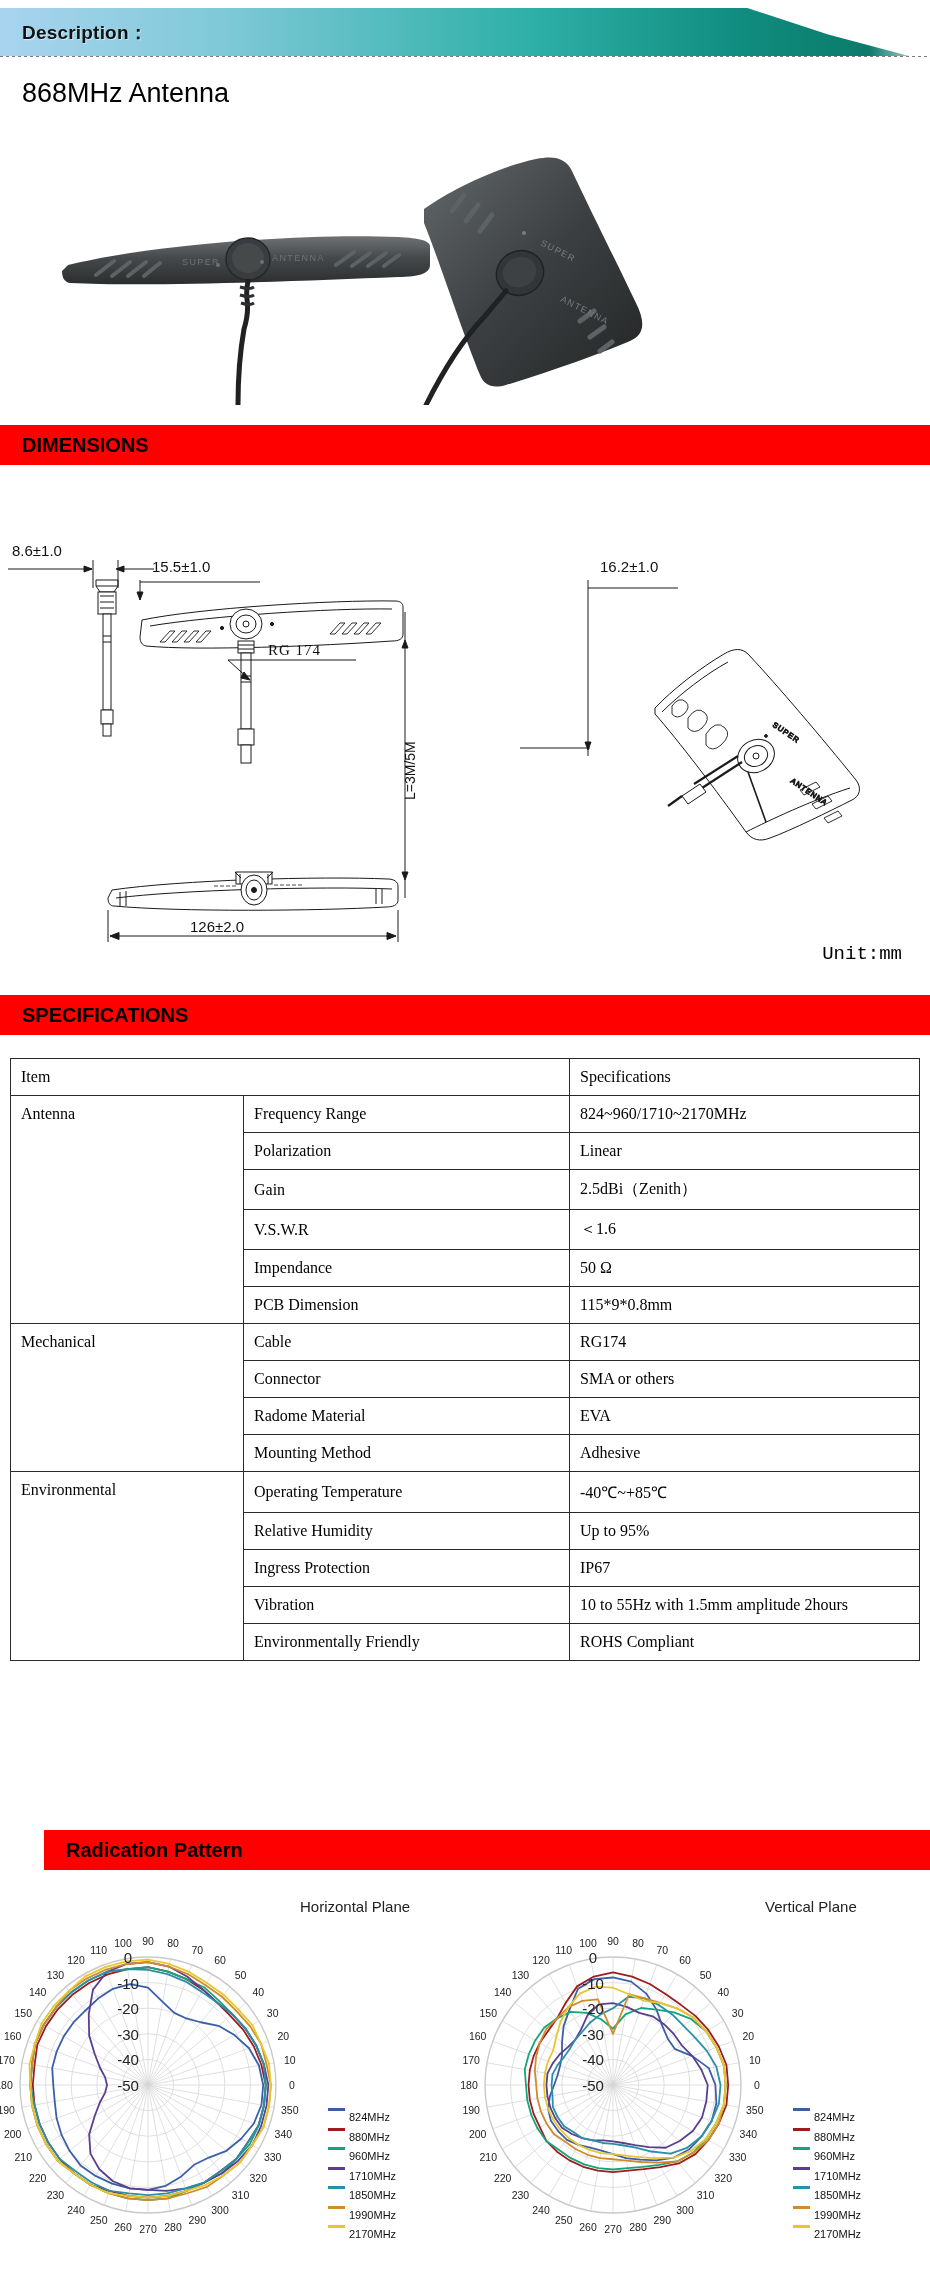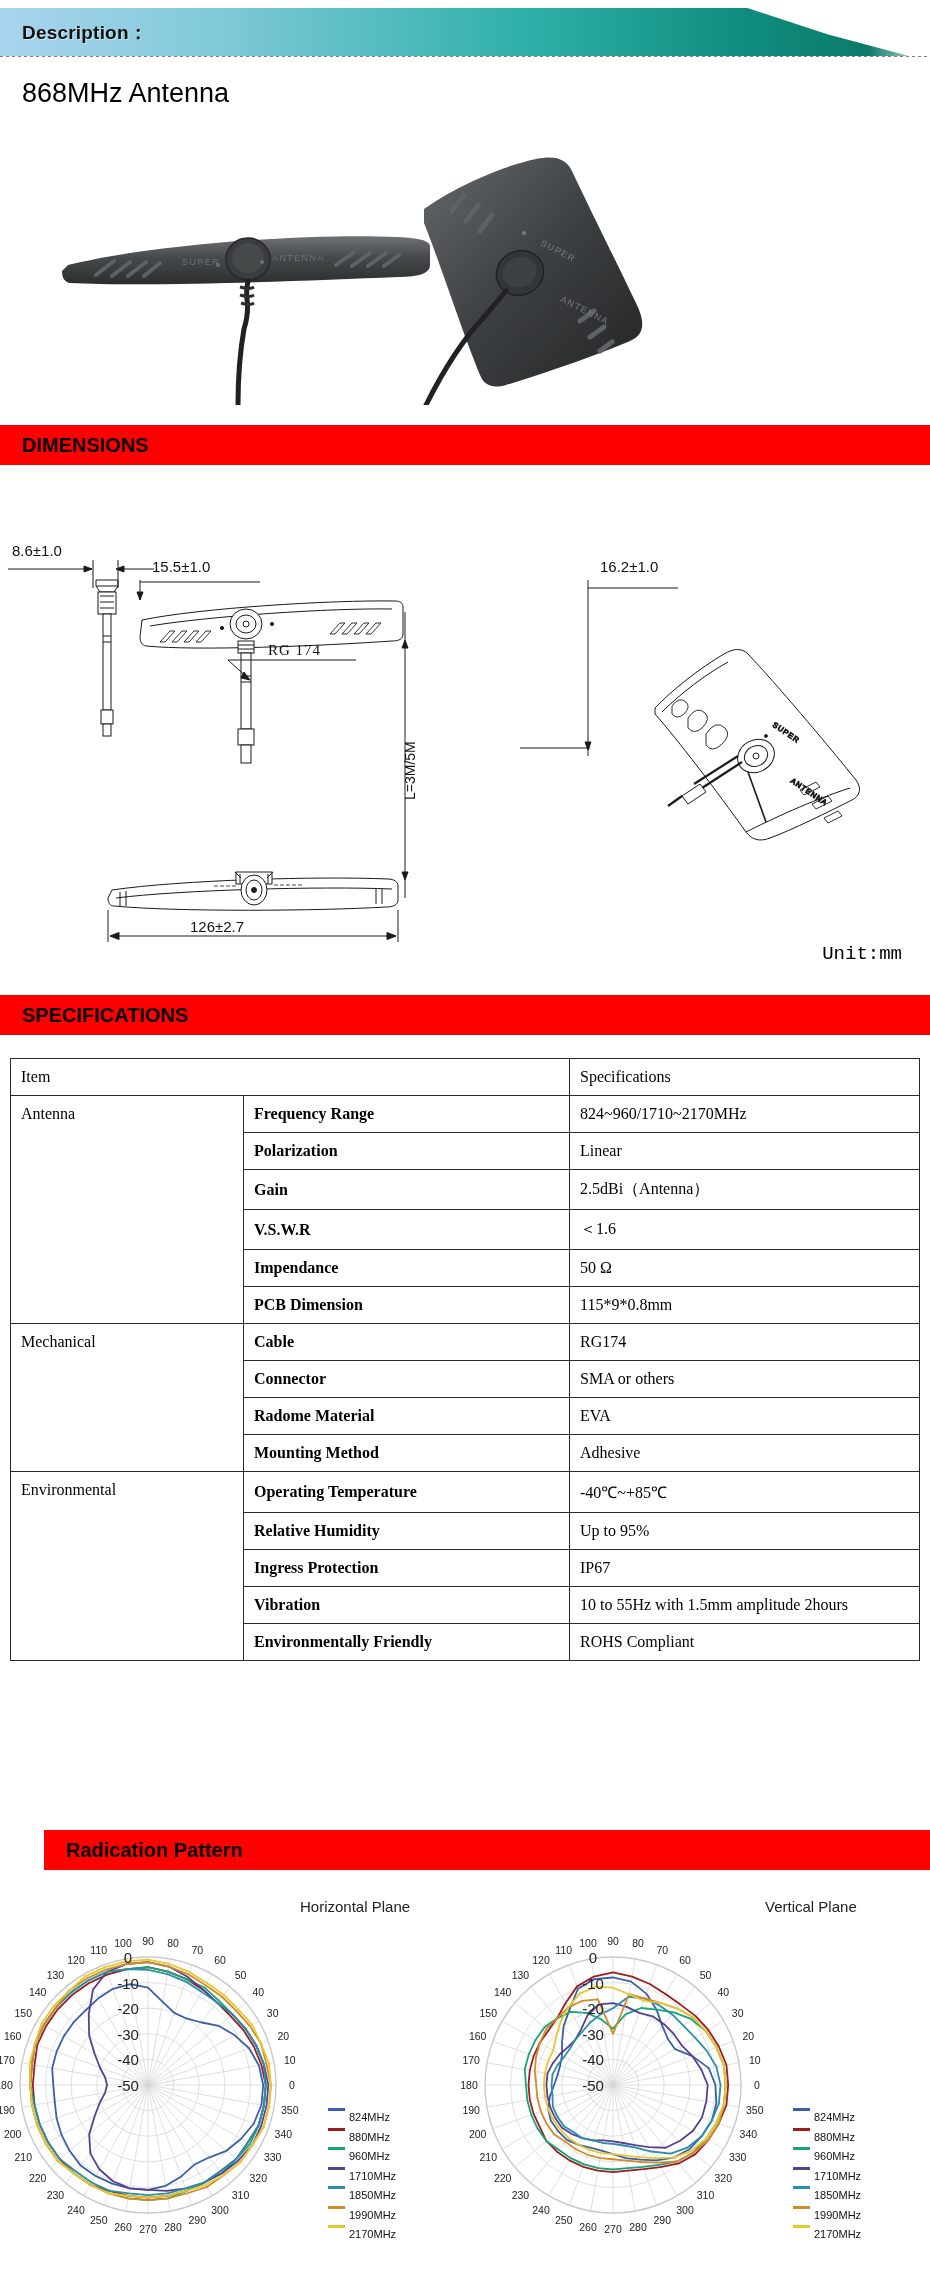--- a/index.html
+++ b/index.html
@@ -27,21 +27,21 @@
   .dim-txt{position:absolute;font-family:"Liberation Sans",sans-serif;font-size:15px;color:#111;}
   .dim-serif{font-family:"Liberation Serif",serif;font-size:15px;letter-spacing:1px;}
   .unit{position:absolute;right:28px;top:443px;font-family:"Liberation Mono",monospace;font-size:19px;}
   .rot{transform:rotate(-90deg);transform-origin:left top;white-space:nowrap;}
 
   
   .spec-wrap{position:absolute;left:10px;top:1058px;width:910px;}
   table.spec{border-collapse:collapse;width:910px;font-family:"Liberation Serif",serif;font-size:16px;}
   table.spec td{border:1px solid #2a2a2a;padding:9px 10px;vertical-align:middle;height:14px;}
   td.c1{width:212px;}
-  td.c2{width:305px;font-weight:bold;}
+  td.c2{width:305px;}
   td.c3{width:auto;}
 
   
   .charts{position:absolute;left:0;top:1880px;width:930px;height:402px;}
   .chart{position:absolute;top:0;width:465px;height:402px;}
   .chart.left{left:0;} .chart.right{left:465px;}
   .plot-title{position:absolute;font-size:15px;color:#222;white-space:nowrap;}
   .legend{position:absolute;font-size:11px;color:#111;line-height:19.5px;white-space:nowrap;}
   .legend .row{display:flex;height:19.5px;}
   .legend .sw{display:inline-block;width:17px;height:3px;margin-right:4px;}
@@ -260,21 +260,21 @@
           <path d="M520 248 l70 0"></path>
         </g>
       </g>
     </svg>
 
     <div class="dim-txt" style="left:12px;top:42px;">8.6±1.0</div>
     <div class="dim-txt" style="left:152px;top:58px;">15.5±1.0</div>
     <div class="dim-txt" style="left:600px;top:58px;">16.2±1.0</div>
     <div class="dim-txt dim-serif" style="left:268px;top:142px;">RG  174</div>
     <div class="dim-txt rot" style="left:402px;top:300px;font-size:14px;">L=3M/5M</div>
-    <div class="dim-txt" style="left:190px;top:418px;">126±2.7</div>
+    <div class="dim-txt" style="left:190px;top:418px;">126±2.0</div>
     <div class="unit">Unit:mm</div>
   </div>
 
   <div class="red-bar" style="top:995px;">
     <span>SPECIFICATIONS</span>
   </div>
 
   <div class="spec-wrap">
     <table class="spec">
       <tbody id="spec-body">
@@ -286,21 +286,21 @@
             <td class="c1" rowspan="6" style="vertical-align: top;">Antenna</td>
             <td class="c2">Frequency Range</td>
             <td class="c3">824~960/1710~2170MHz</td>
           </tr>
           <tr>
             <td class="c2">Polarization</td>
             <td class="c3">Linear</td>
           </tr>
           <tr>
             <td class="c2">Gain</td>
-            <td class="c3">2.5dBi（Antenna）</td>
+            <td class="c3">2.5dBi（Zenith）</td>
           </tr>
           <tr>
             <td class="c2">V.S.W.R</td>
             <td class="c3">＜1.6</td>
           </tr>
           <tr>
             <td class="c2">Impendance</td>
             <td class="c3">50 Ω</td>
           </tr>
           <tr>

